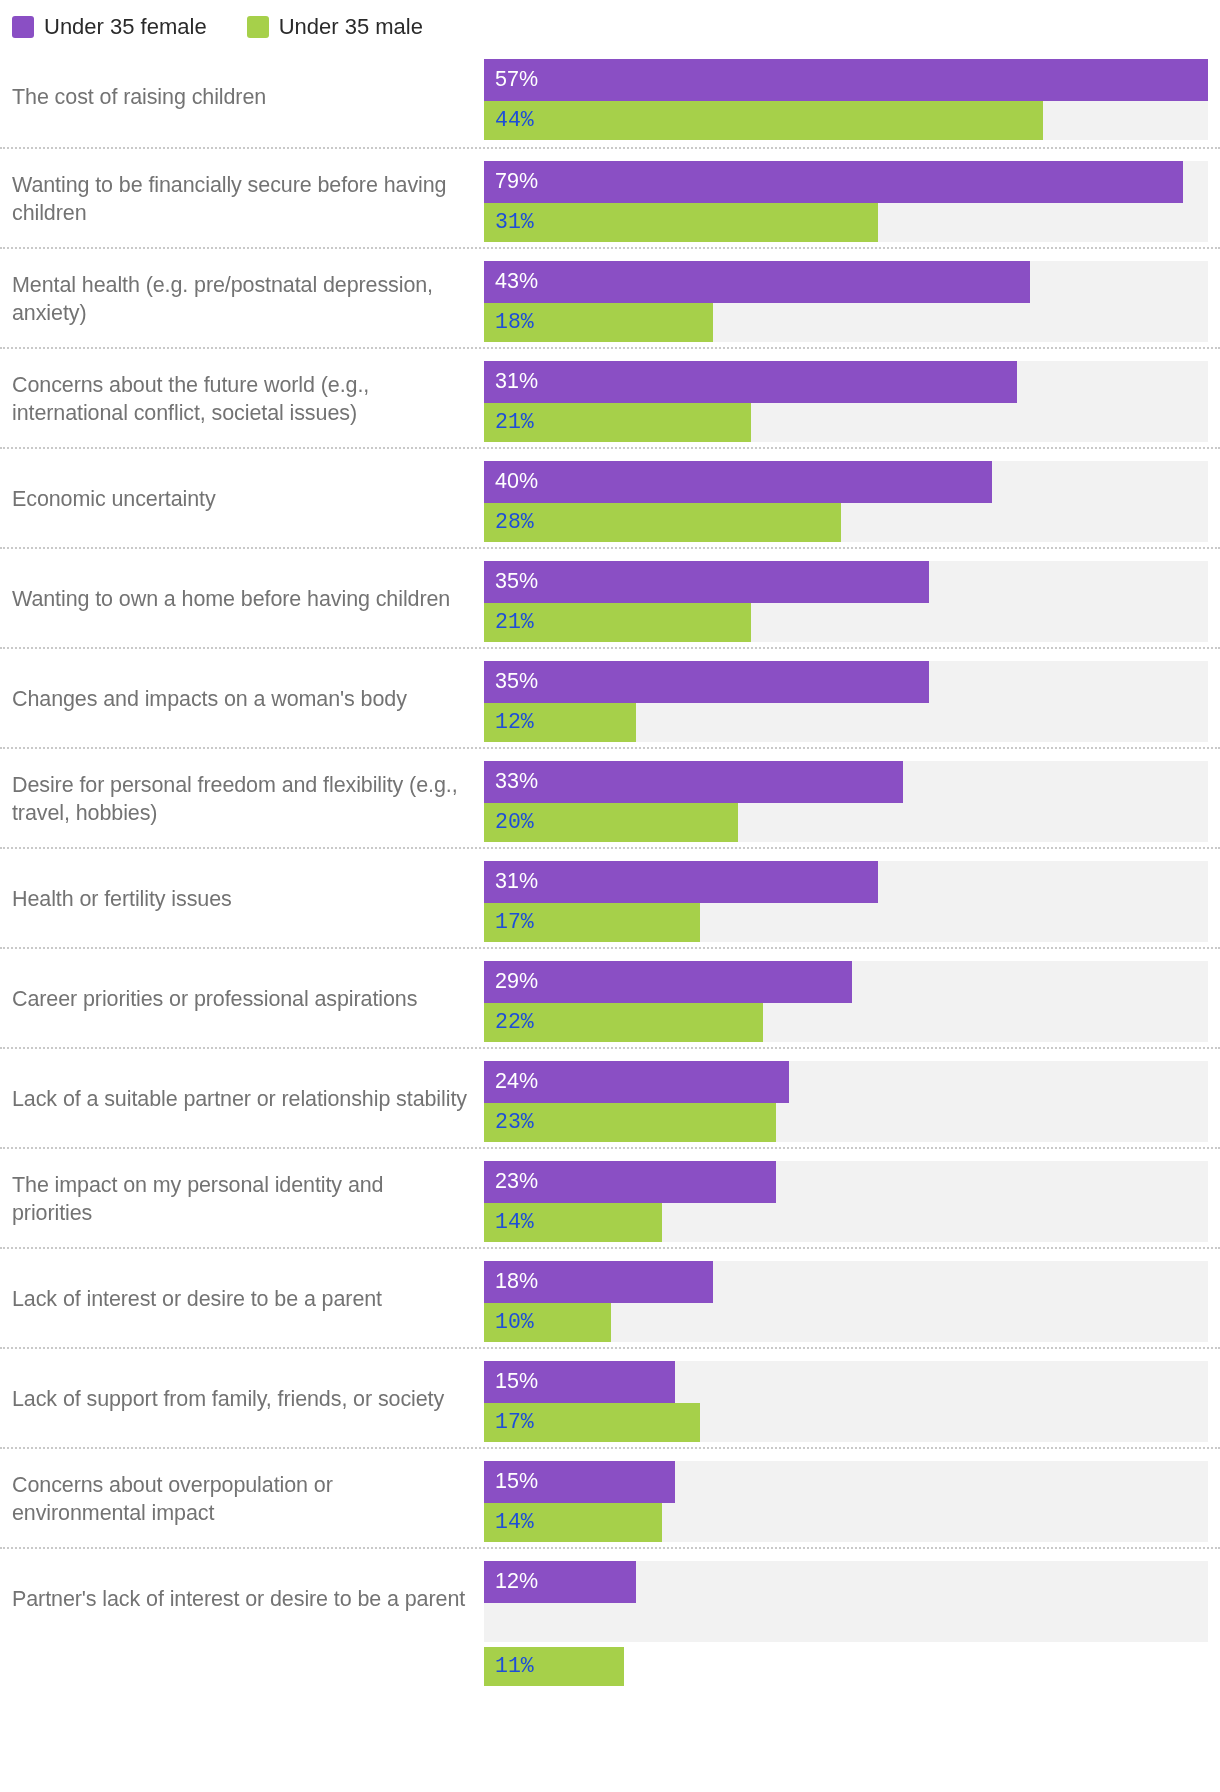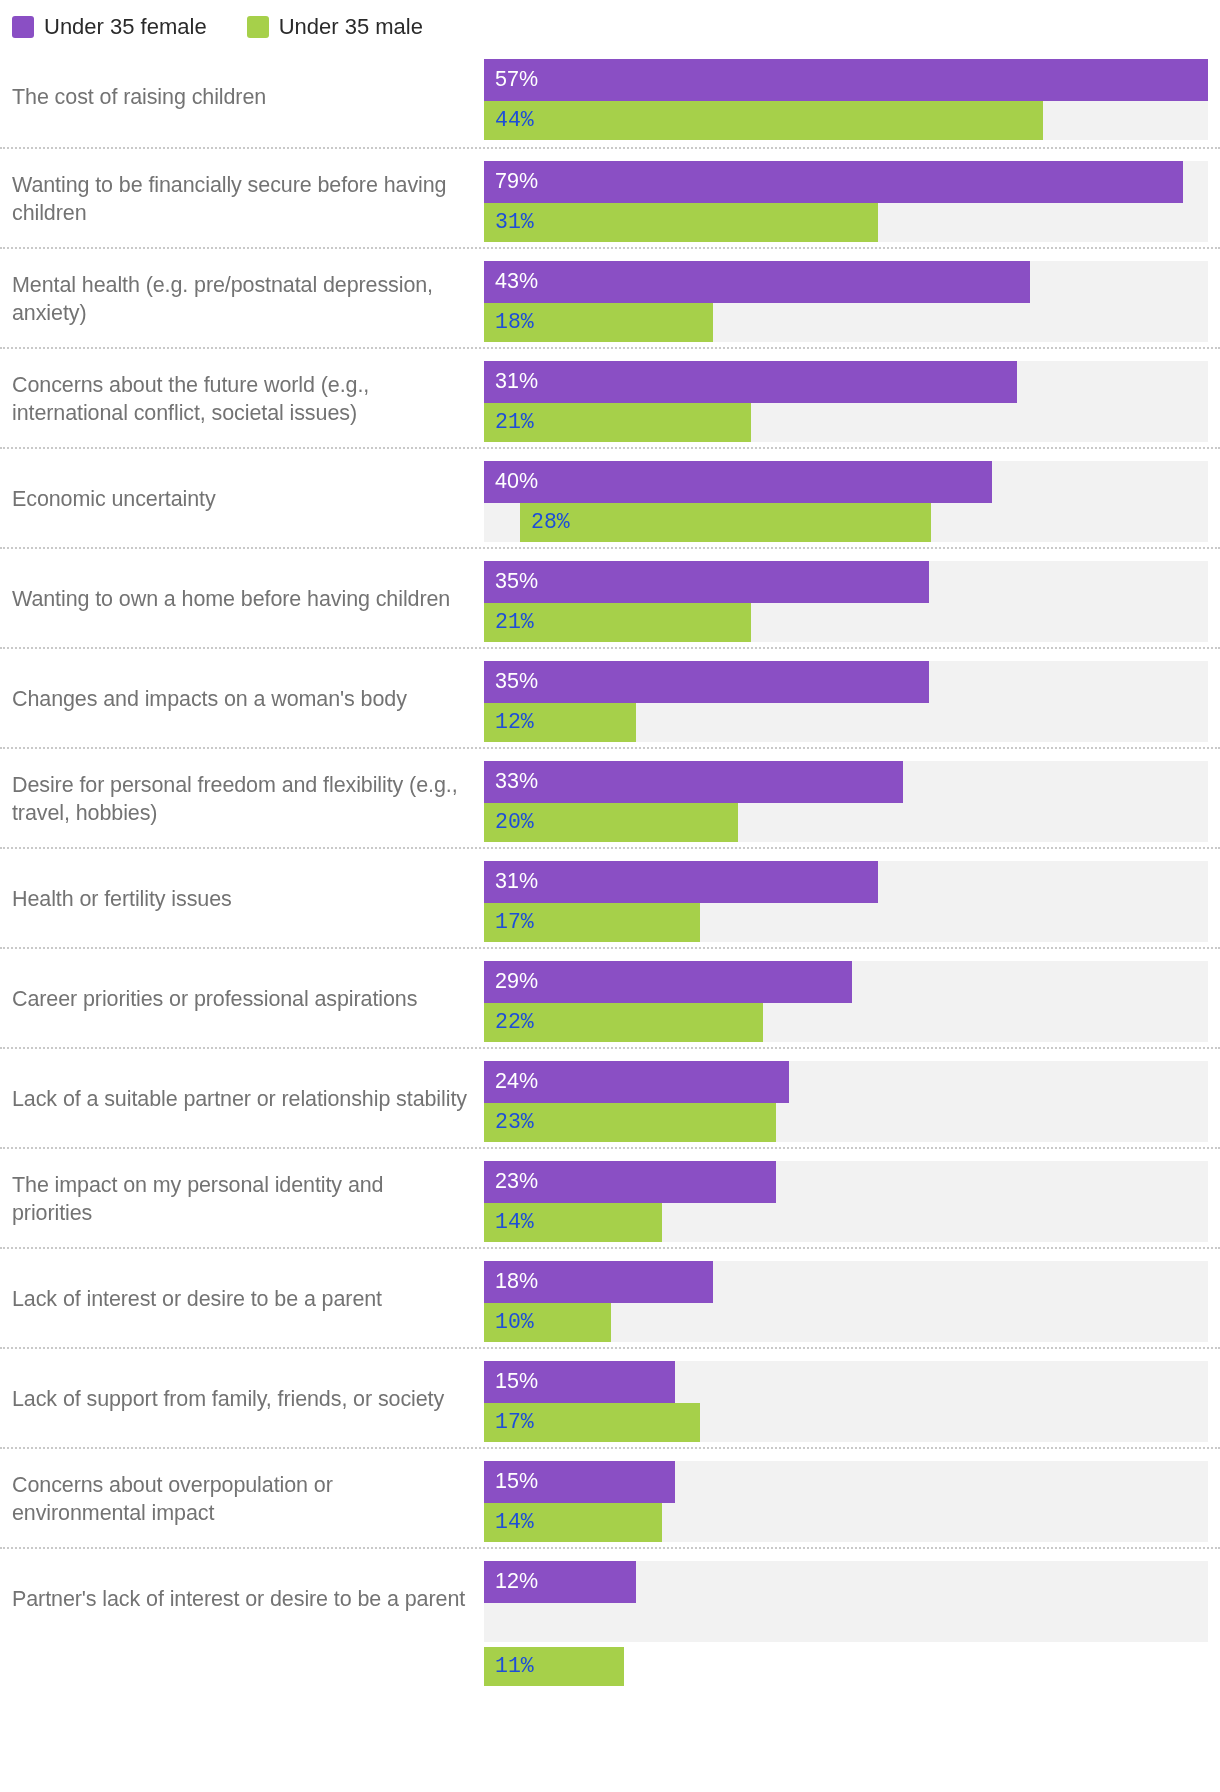--- a/index.html
+++ b/index.html
@@ -191,21 +191,21 @@
       </div>
       <div class="row">
         <div class="row-label">Economic uncertainty</div>
         <div class="bars">
           <div class="track female">
             <div class="bar female" style="width: 508.07px;">
               <span class="bar-value">40%</span>
             </div>
           </div>
           <div class="track male">
-            <div class="bar male" style="width: 411px; margin-left: 36px;">
+            <div class="bar male" style="width: 357px;">
               <span class="bar-value">28%</span>
             </div>
           </div>
         </div>
       </div>
       <div class="row">
         <div class="row-label">Wanting to own a home before having children</div>
         <div class="bars">
           <div class="track female">
             <div class="bar female" style="width: 444.561px;">

